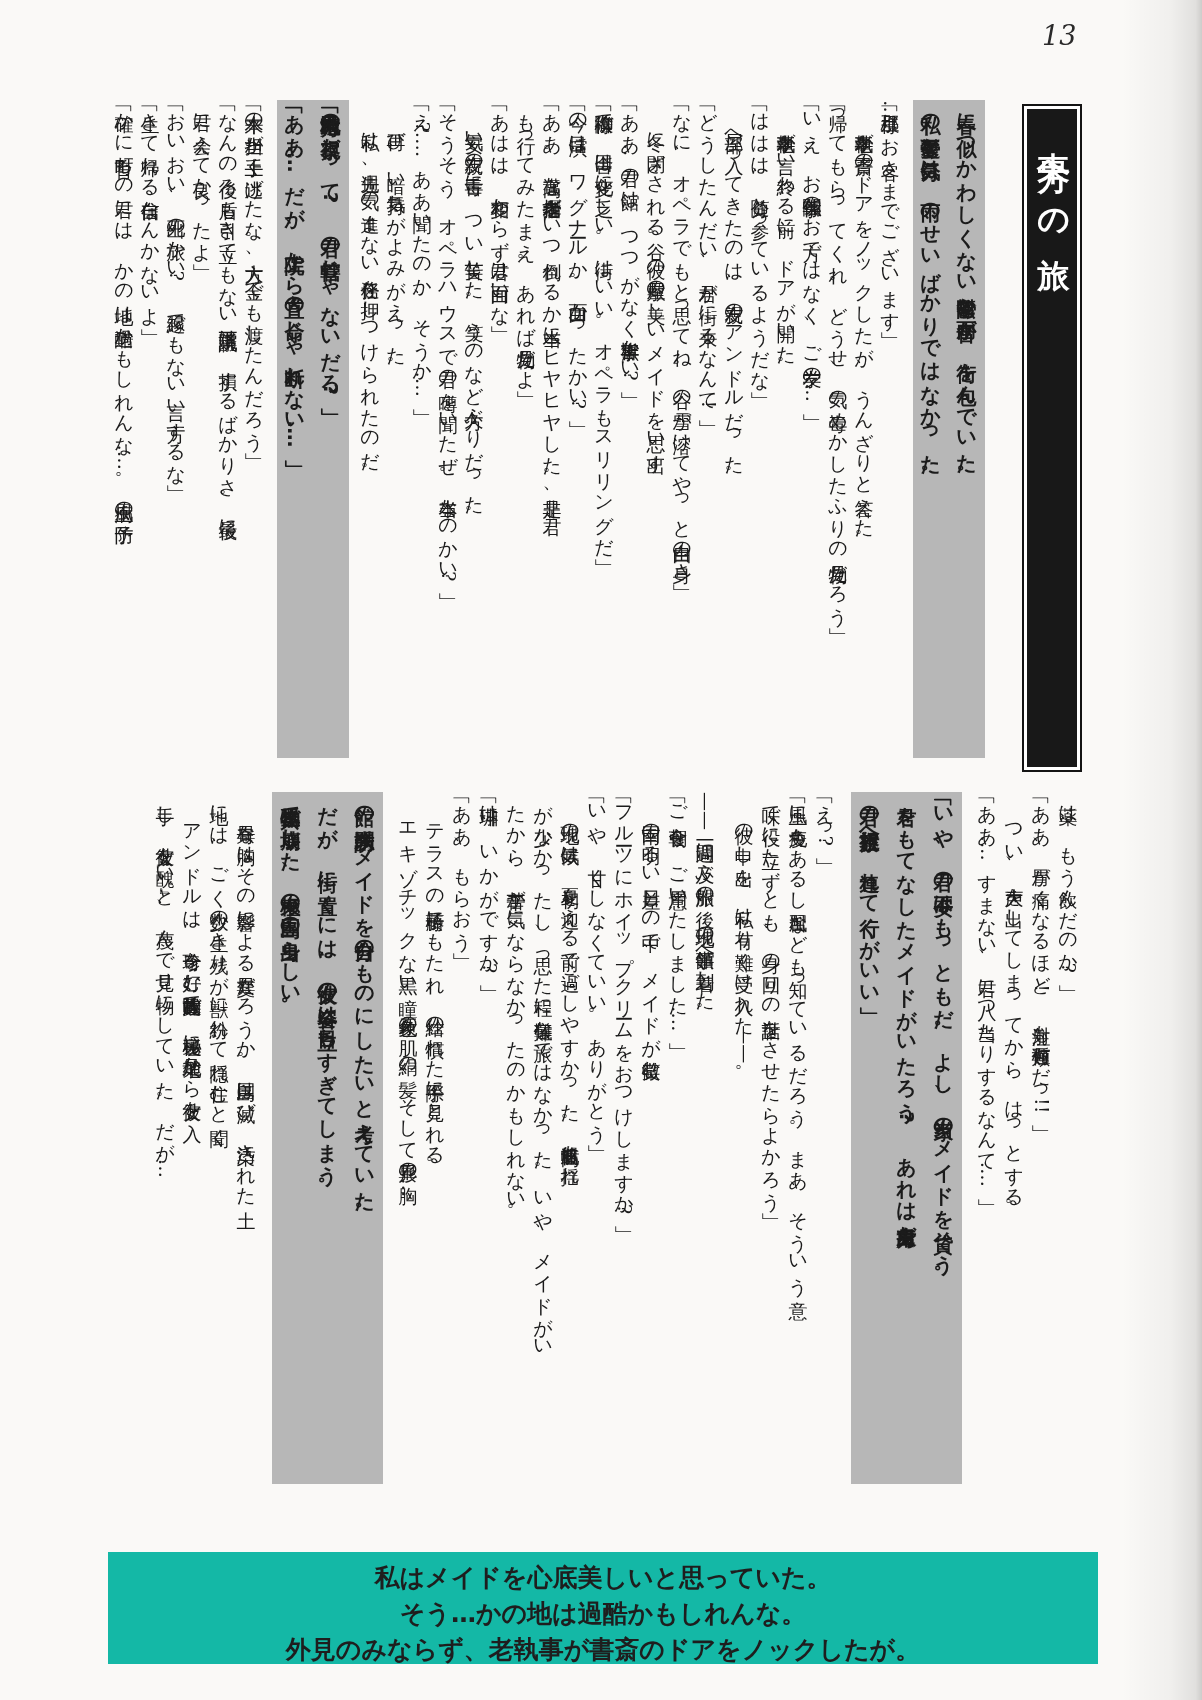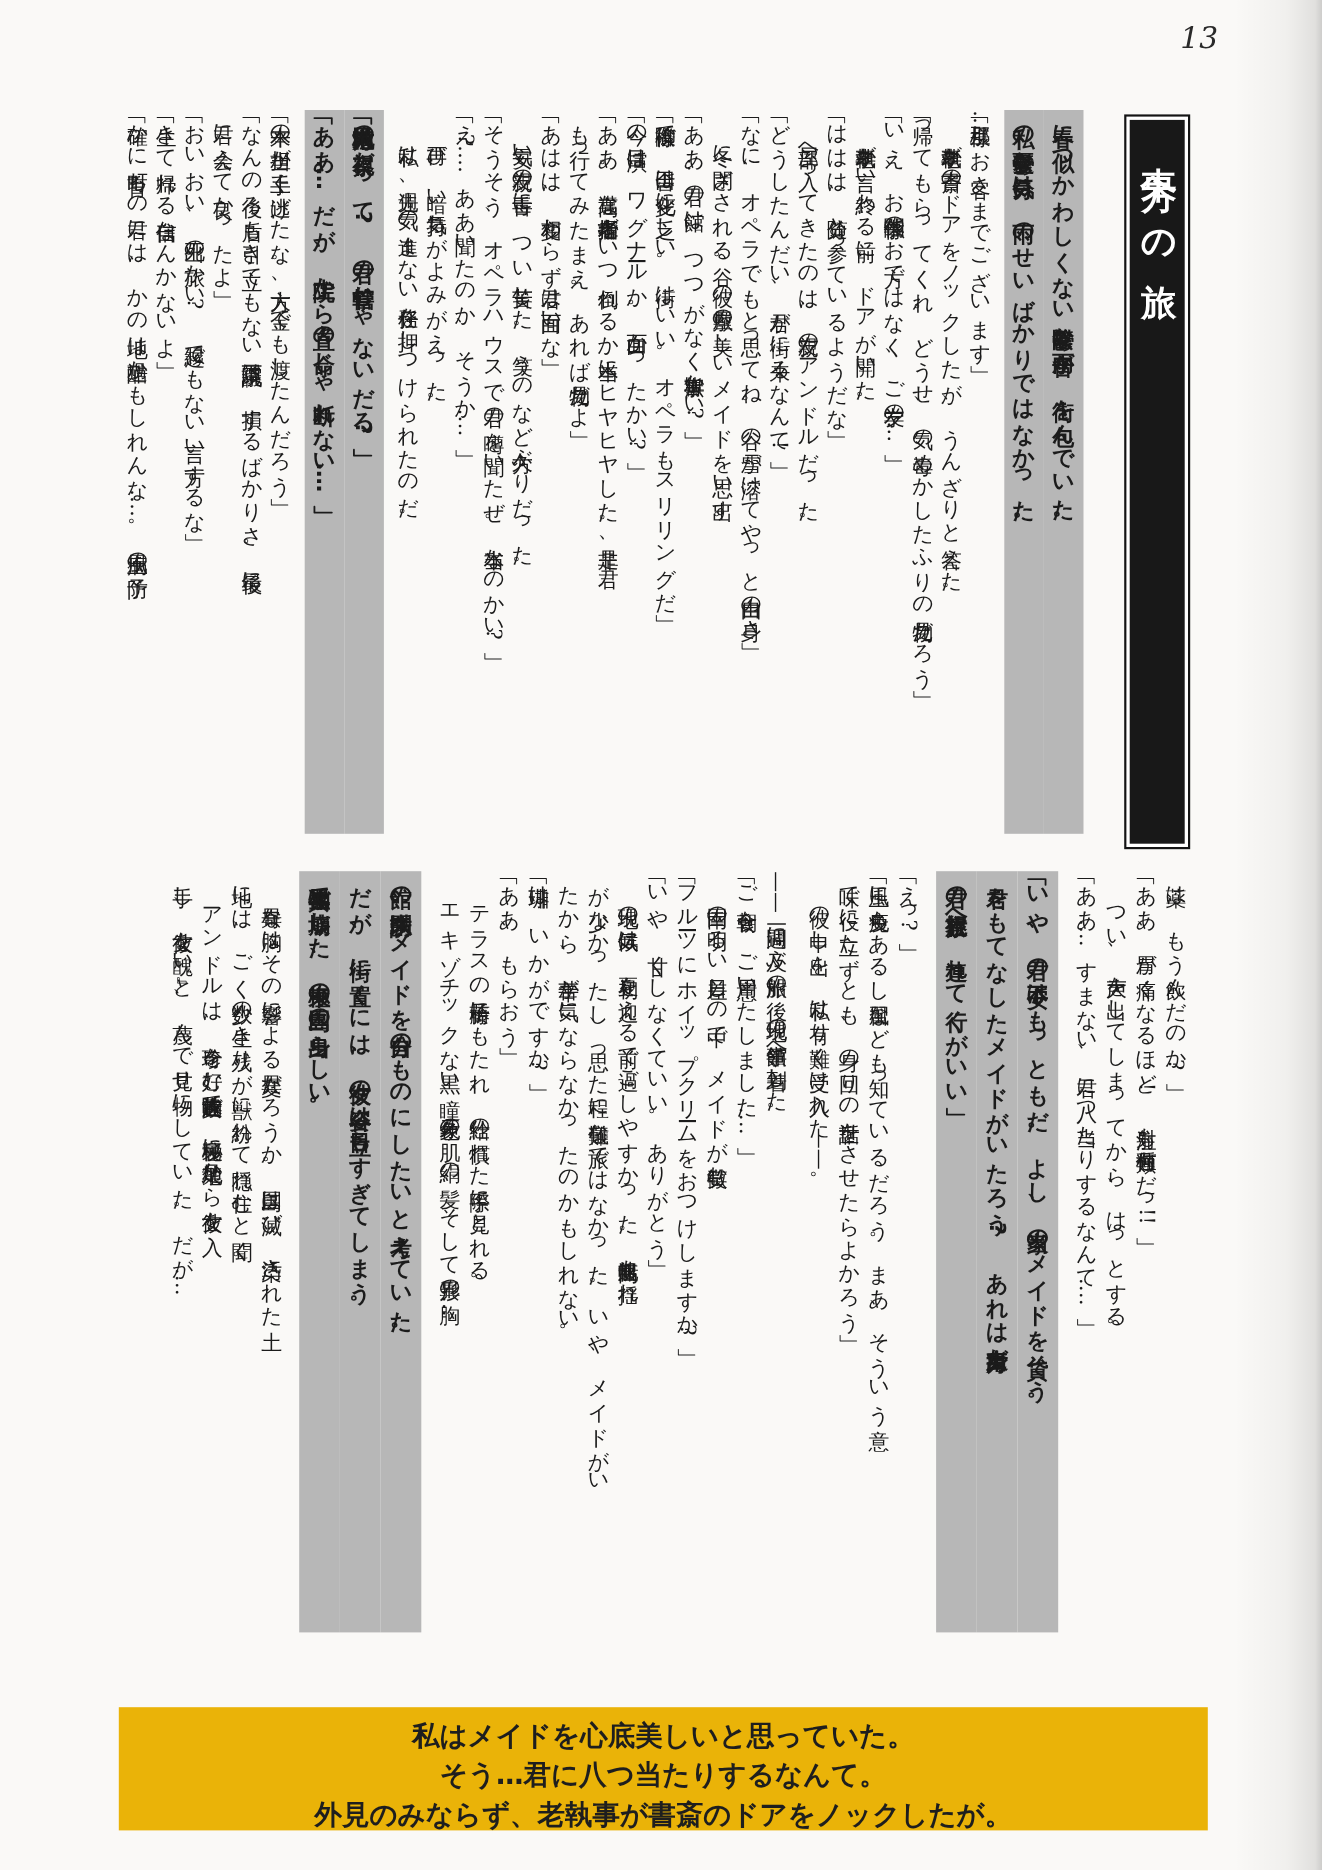--- a/index.html
+++ b/index.html
@@ -12,21 +12,20 @@
   
   .edge-shade {
     position:absolute; top:0; right:0; width:80px; height:1700px;
     background:linear-gradient(to right, rgba(0,0,0,0) 0%, rgba(0,0,0,0.04) 60%, rgba(0,0,0,0.10) 92%, rgba(0,0,0,0.18) 100%);
     pointer-events:none;
   }
   .page-number {
     position:absolute; left:1042px; top:20px;
     font-style:italic; font-size:27px; color:#2a2a2a;
     font-family:"DejaVu Serif","Liberation Serif",serif;
-    margin-left:31px;
   }
   
   .title-box {
     position:absolute; left:1022px; top:104px; width:60px; height:668px;
     box-sizing:border-box; border:2px solid #141414; background:#ffffff;
     padding:3px;
   }
   .title-inner {
     width:100%; height:100%; background:#181818; color:#ffffff;
     writing-mode:vertical-rl; box-sizing:border-box;
@@ -50,21 +49,21 @@
     font-family:"DejaVu Sans","Liberation Sans",sans-serif;
     font-weight:700; font-size:20px; background:#b7b7b7;
     padding-block:5px;
   }
   #block1 .gap { margin-block-start:9px; }
   #block2 .gap { margin-block-start:12px; }
   .ind { text-indent:1em; }
   
   .footer-box {
     position:absolute; left:108px; top:1552px; width:990px; height:112px;
-    background:#eab308; text-align:center; box-sizing:border-box;
+    background:#14b8a6; text-align:center; box-sizing:border-box;
     padding-top:8px;
   }
   .fline {
     font-family:"DejaVu Sans","Liberation Sans",sans-serif;
     font-weight:700; font-size:25px; line-height:36px; color:#1e1e1e;
   }
 </style>
 </head>
 <body>
 
@@ -141,19 +140,19 @@
       <p class="col hl">生物兵器で崩壊した、極東の島国の出身らしい。</p>
       <p class="col ind gap">奇異な胸はその影響による変異だろうか。島国は滅び、汚染された土</p>
       <p class="col">地には、ごく少数の生き残りが獣に紛れて隠れ住むと聞く。</p>
       <p class="col ind">アンドルは、珍奇を好む貴族的趣味で、極秘裏に禁足地から彼女を入</p>
       <p class="col">手し、彼女を『醜い』と、蔑んで見せ物にしていた。だが‥‥</p>
     </div>
 
   <div class="footer-box">
 
   <div class="fline">私はメイドを心底美しいと思っていた。</div>
-      <div class="fline">そう…君に八つ当たりするなんて。</div>
+      <div class="fline">そう…かの地は過酷かもしれんな。</div>
       <div class="fline">外見のみならず、老執事が書斎のドアをノックしたが。</div>
     </div>
 
   <div class="edge-shade"></div>
 
 </div>
 
 </body></html>

